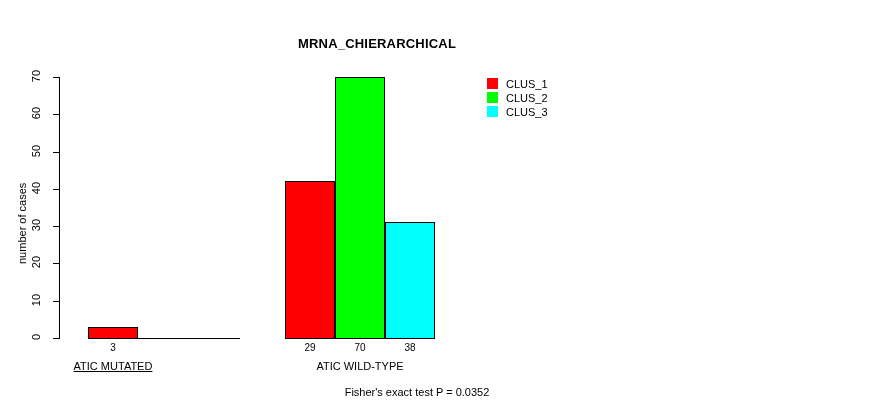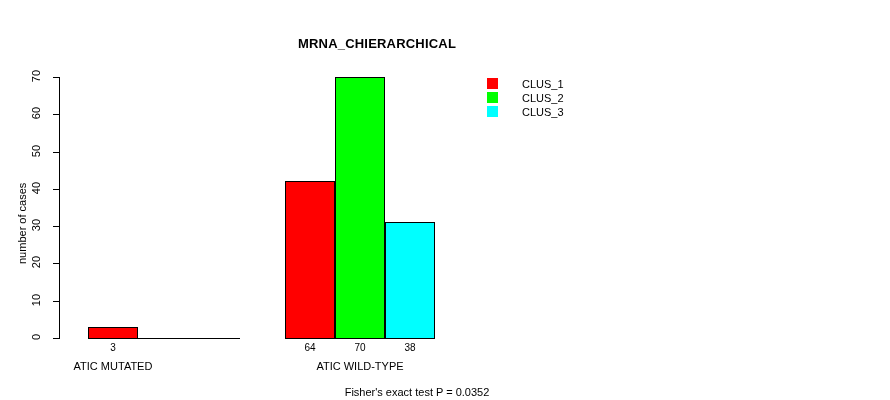--- a/index.html
+++ b/index.html
@@ -85,21 +85,21 @@
   .legend-swatch {
     display: inline-block;
     width: 11px;
     height: 11px;
     vertical-align: -1px;
     border: 0;
   }
   .legend-text {
     display: inline-block;
     font-size: 11px;
-    margin-left: 24px;
+    margin-left: 8px;
     vertical-align: 0px;
   }
   .footnote {
     position: absolute;
     left: 0;
     top: 370px;
     width: 890px;
     text-align: center;
     font-size: 11px;
   }
@@ -130,24 +130,24 @@
       <div class="tick-label" style="left: 25px; top: 166px; width: 22px; text-align: center; transform: rotate(-90deg);">40</div>
       <div class="axis-line" style="left: 53px; top: 136px; width: 6px; height: 1px;"></div>
       <div class="tick-label" style="left: 25px; top: 129px; width: 22px; text-align: center; transform: rotate(-90deg);">50</div>
       <div class="axis-line" style="left: 53px; top: 98px; width: 6px; height: 1px;"></div>
       <div class="tick-label" style="left: 25px; top: 91px; width: 22px; text-align: center; transform: rotate(-90deg);">60</div>
       <div class="axis-line" style="left: 53px; top: 61px; width: 6px; height: 1px;"></div>
       <div class="tick-label" style="left: 25px; top: 54px; width: 22px; text-align: center; transform: rotate(-90deg);">70</div>
       <div class="axis-line" style="left: 88px; top: 322px; width: 152px; height: 1px;"></div>
       <div class="bar" style="left: 88px; top: 311px; width: 50px; height: 12px; background: rgb(255, 0, 0);"></div>
       <div class="bar-value" style="left: 88px; top: 326px; width: 50px;">3</div>
-      <div class="group-label" style="left: 13px; top: 344px; width: 200px;">ATIC MUTATED</div>
+      <div class="group-label" style="left: 13px; top: 344px; width: 200px; text-decoration: underline;">ATIC MUTATED</div>
       <div class="axis-line" style="left: 285px; top: 322px; width: 150px; height: 1px;"></div>
       <div class="bar" style="left: 285px; top: 165px; width: 50px; height: 158px; background: rgb(255, 0, 0);"></div>
-      <div class="bar-value" style="left: 285px; top: 326px; width: 50px;">64</div>
+      <div class="bar-value" style="left: 285px; top: 326px; width: 50px;">29</div>
       <div class="bar" style="left: 335px; top: 61px; width: 50px; height: 262px; background: rgb(0, 255, 0);"></div>
       <div class="bar-value" style="left: 335px; top: 326px; width: 50px;">70</div>
       <div class="bar" style="left: 385px; top: 206px; width: 50px; height: 117px; background: rgb(0, 255, 255);"></div>
       <div class="bar-value" style="left: 385px; top: 326px; width: 50px;">38</div>
       <div class="group-label" style="left: 260px; top: 344px; width: 200px;">ATIC WILD-TYPE</div>
     </div>
 
   <div class="legend">
       <div class="legend-row"><span class="legend-swatch" style="background: rgb(255, 0, 0);"></span><span class="legend-text">CLUS_1</span></div>
       <div class="legend-row"><span class="legend-swatch" style="background: rgb(0, 255, 0);"></span><span class="legend-text">CLUS_2</span></div>

